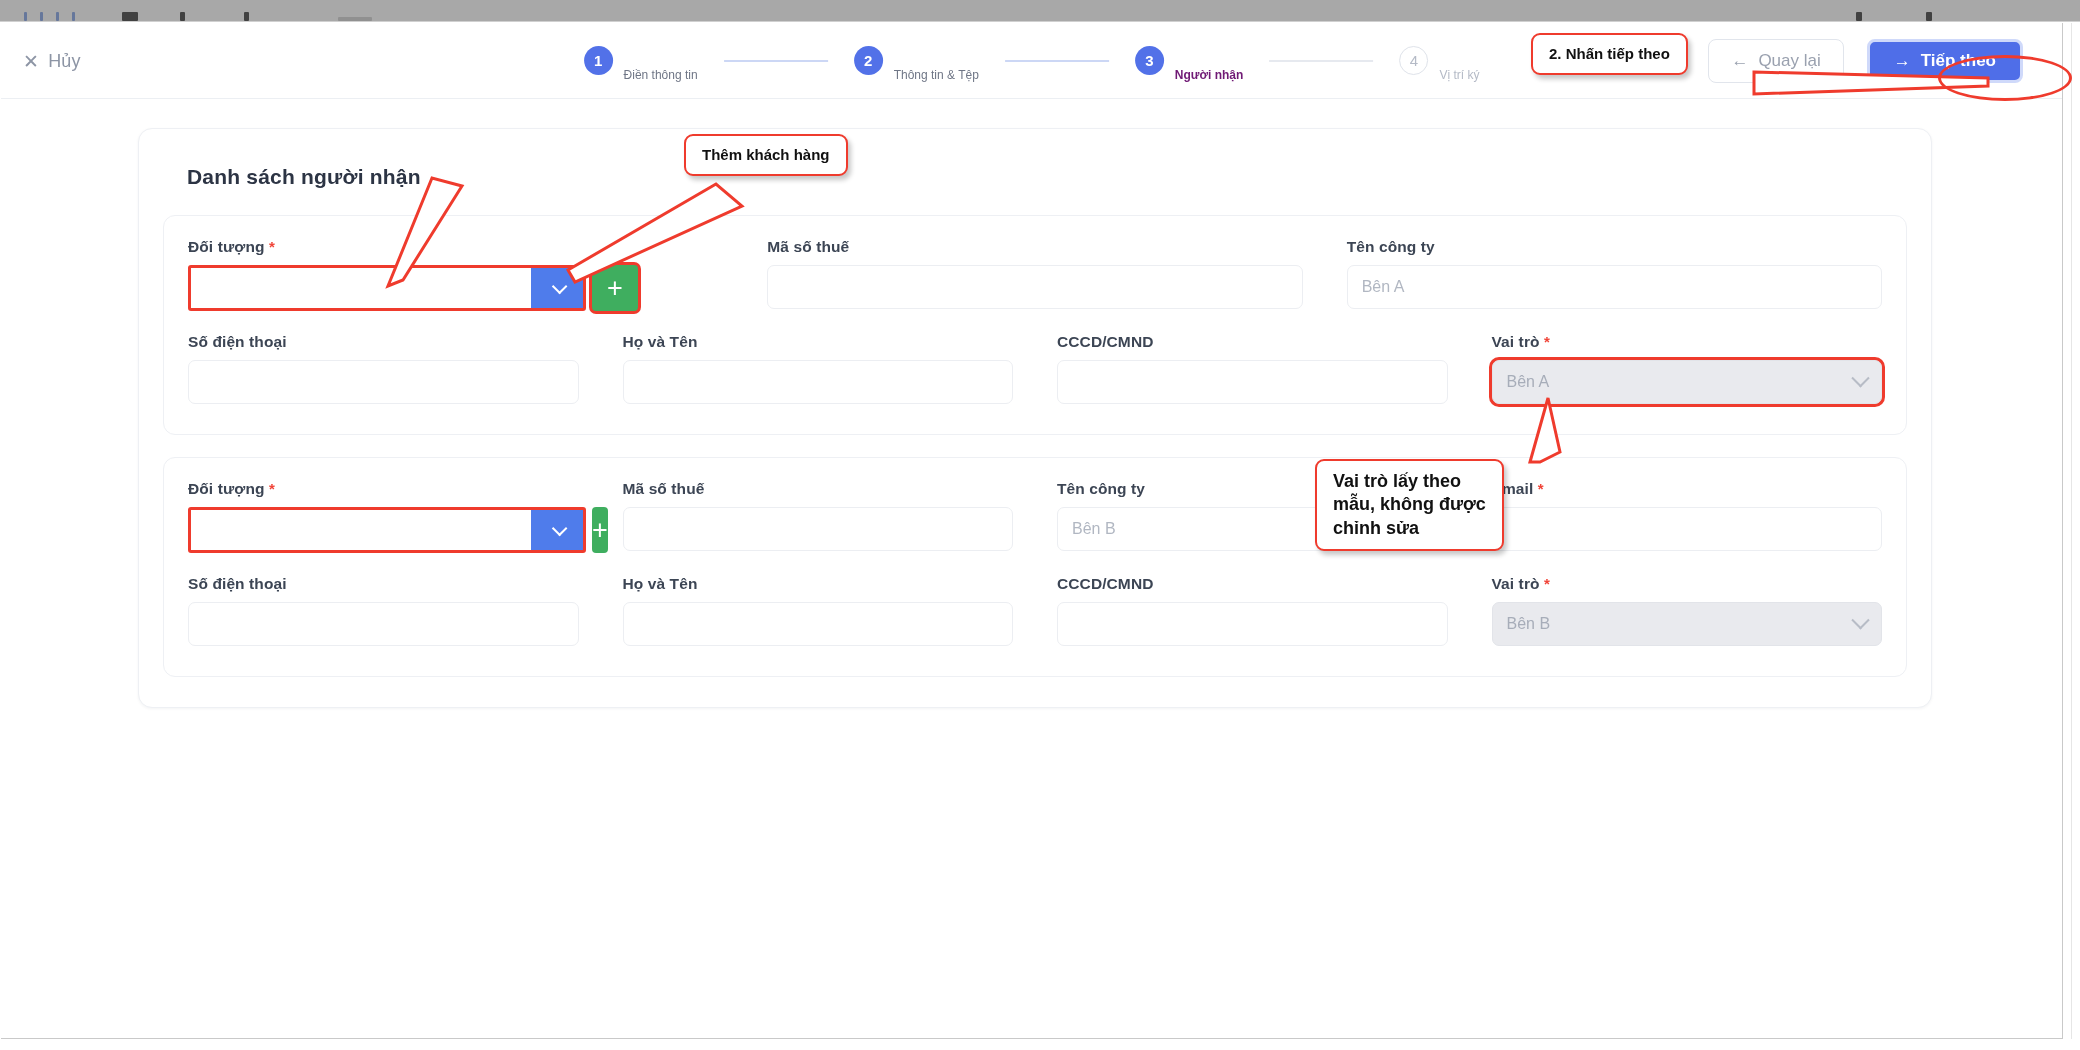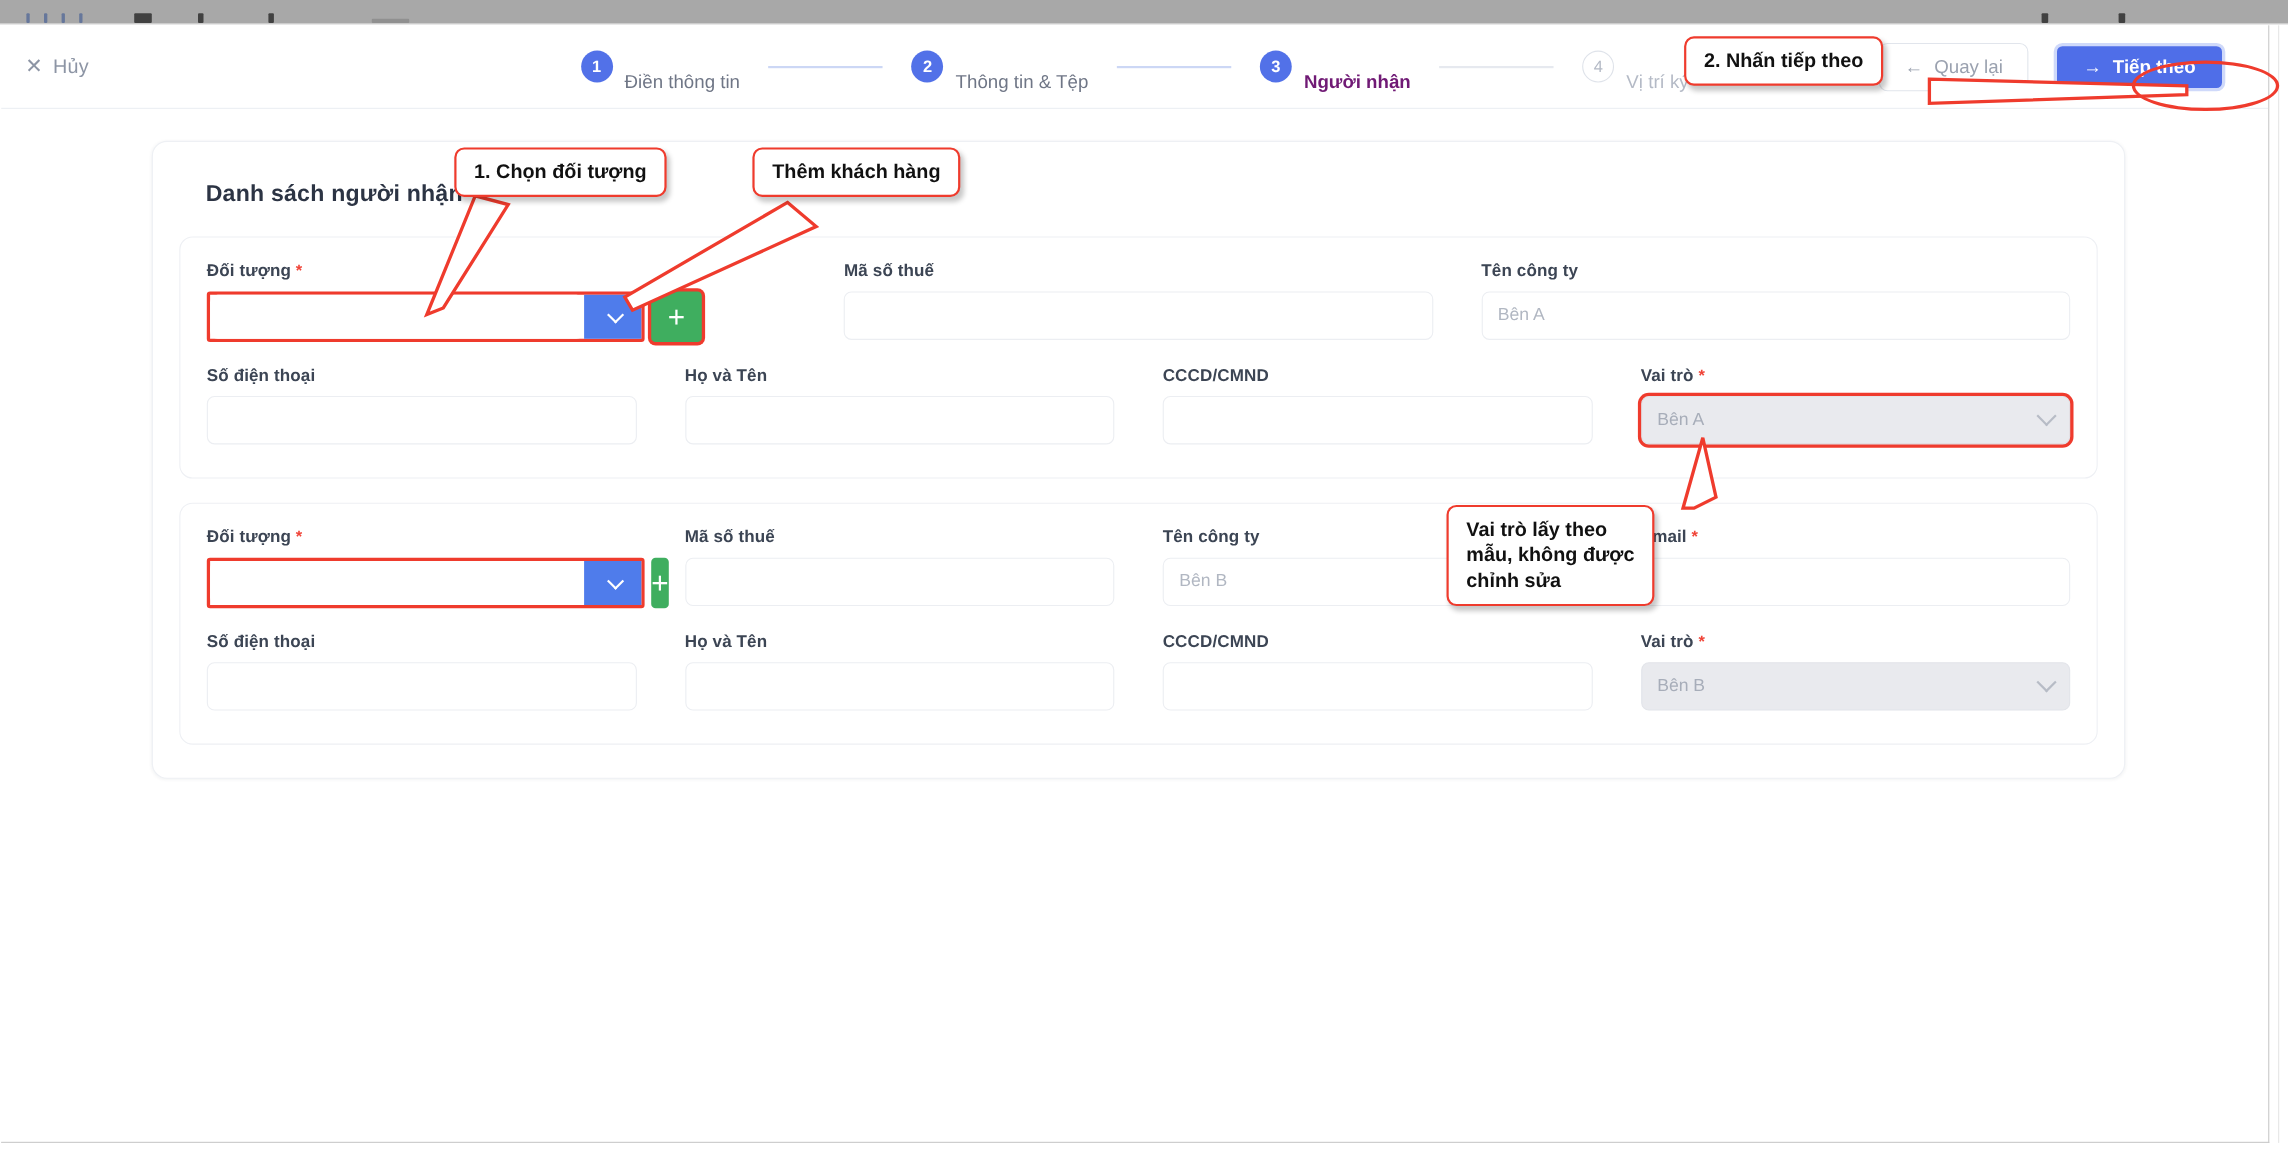--- a/index.html
+++ b/index.html
@@ -75,21 +75,21 @@
     width: 29px; height: 29px; border-radius: 50%;
     display: flex; align-items: center; justify-content: center;
     font-size: 15px; font-weight: 600; color: #fff;
     background: #5271e8;
     flex: 0 0 auto;
   }
   .step.inactive .step-circle {
     background: #fff; color: #b4bac6;
     border: 1.5px solid #dfe3ea; font-weight: 400;
   }
-  .step-label { font-size: 17px; color: #6f7686; white-space: nowrap; margin-top: 28px; }
+  .step-label { font-size: 12px; color: #6f7686; white-space: nowrap; margin-top: 28px; }
   .step.current .step-label { color: #701a75; font-weight: 700; }
   .step.inactive .step-label { color: #b4bac6; }
   .step-line {
     width: 104px; height: 2px; background: #ccd7f5;
     margin: 0 26px;
   }
   .step-line.dim { background: #e6e9ef; }
 
   .header-actions {
     position: absolute; right: 34px; top: 50%;
@@ -211,21 +211,21 @@
   }
 
   
   .callout {
     position: absolute;
     background: #fff;
     border: 2.5px solid #ef3b2d;
     border-radius: 9px;
     color: #111;
     font-weight: 700;
-    font-size: 18px;
+    font-size: 15px;
     padding: 9px 16px;
     box-shadow: 3px 4px 5px rgba(0,0,0,.22);
     z-index: 40;
     line-height: 1.3;
     white-space: pre;
   }
   .anno-svg {
     position: absolute; left: 0; top: 0;
     width: 2080px; height: 1050px;
     pointer-events: none;
@@ -446,21 +446,20 @@
 
     <polygon points="432,178 388,286 403,280 462,186" fill="#ffffff" stroke="#ef3b2d" stroke-width="3"></polygon>
 
     <polygon points="716,184 568,270 575,282 742,206" fill="#ffffff" stroke="#ef3b2d" stroke-width="3"></polygon>
 
     <polygon points="1560,452 1548,398 1530,462 1540,462" fill="#ffffff" stroke="#ef3b2d" stroke-width="3"></polygon>
 
     <polygon points="1754,72 1988,78 1988,86 1754,94" fill="#ffffff" stroke="#ef3b2d" stroke-width="3"></polygon>
   </svg>
 
-  <div class="callout" style="left:413px; top:134px;">1. Chọn đối tượng</div>
   <div class="callout" style="left:684px; top:134px;">Thêm khách hàng</div>
   <div class="callout" style="left:1531px; top:33px;">2. Nhấn tiếp theo</div>
   <div class="callout" style="left:1315px; top:459px; font-size:18px;">Vai trò lấy theo
 mẫu, không được
 chỉnh sửa</div>
 
   <div class="ellipse-mark" style="left:1938px; top:55px; width:134px; height:46px;"></div>
 
   <div class="scroll-track"></div>
 </div>

